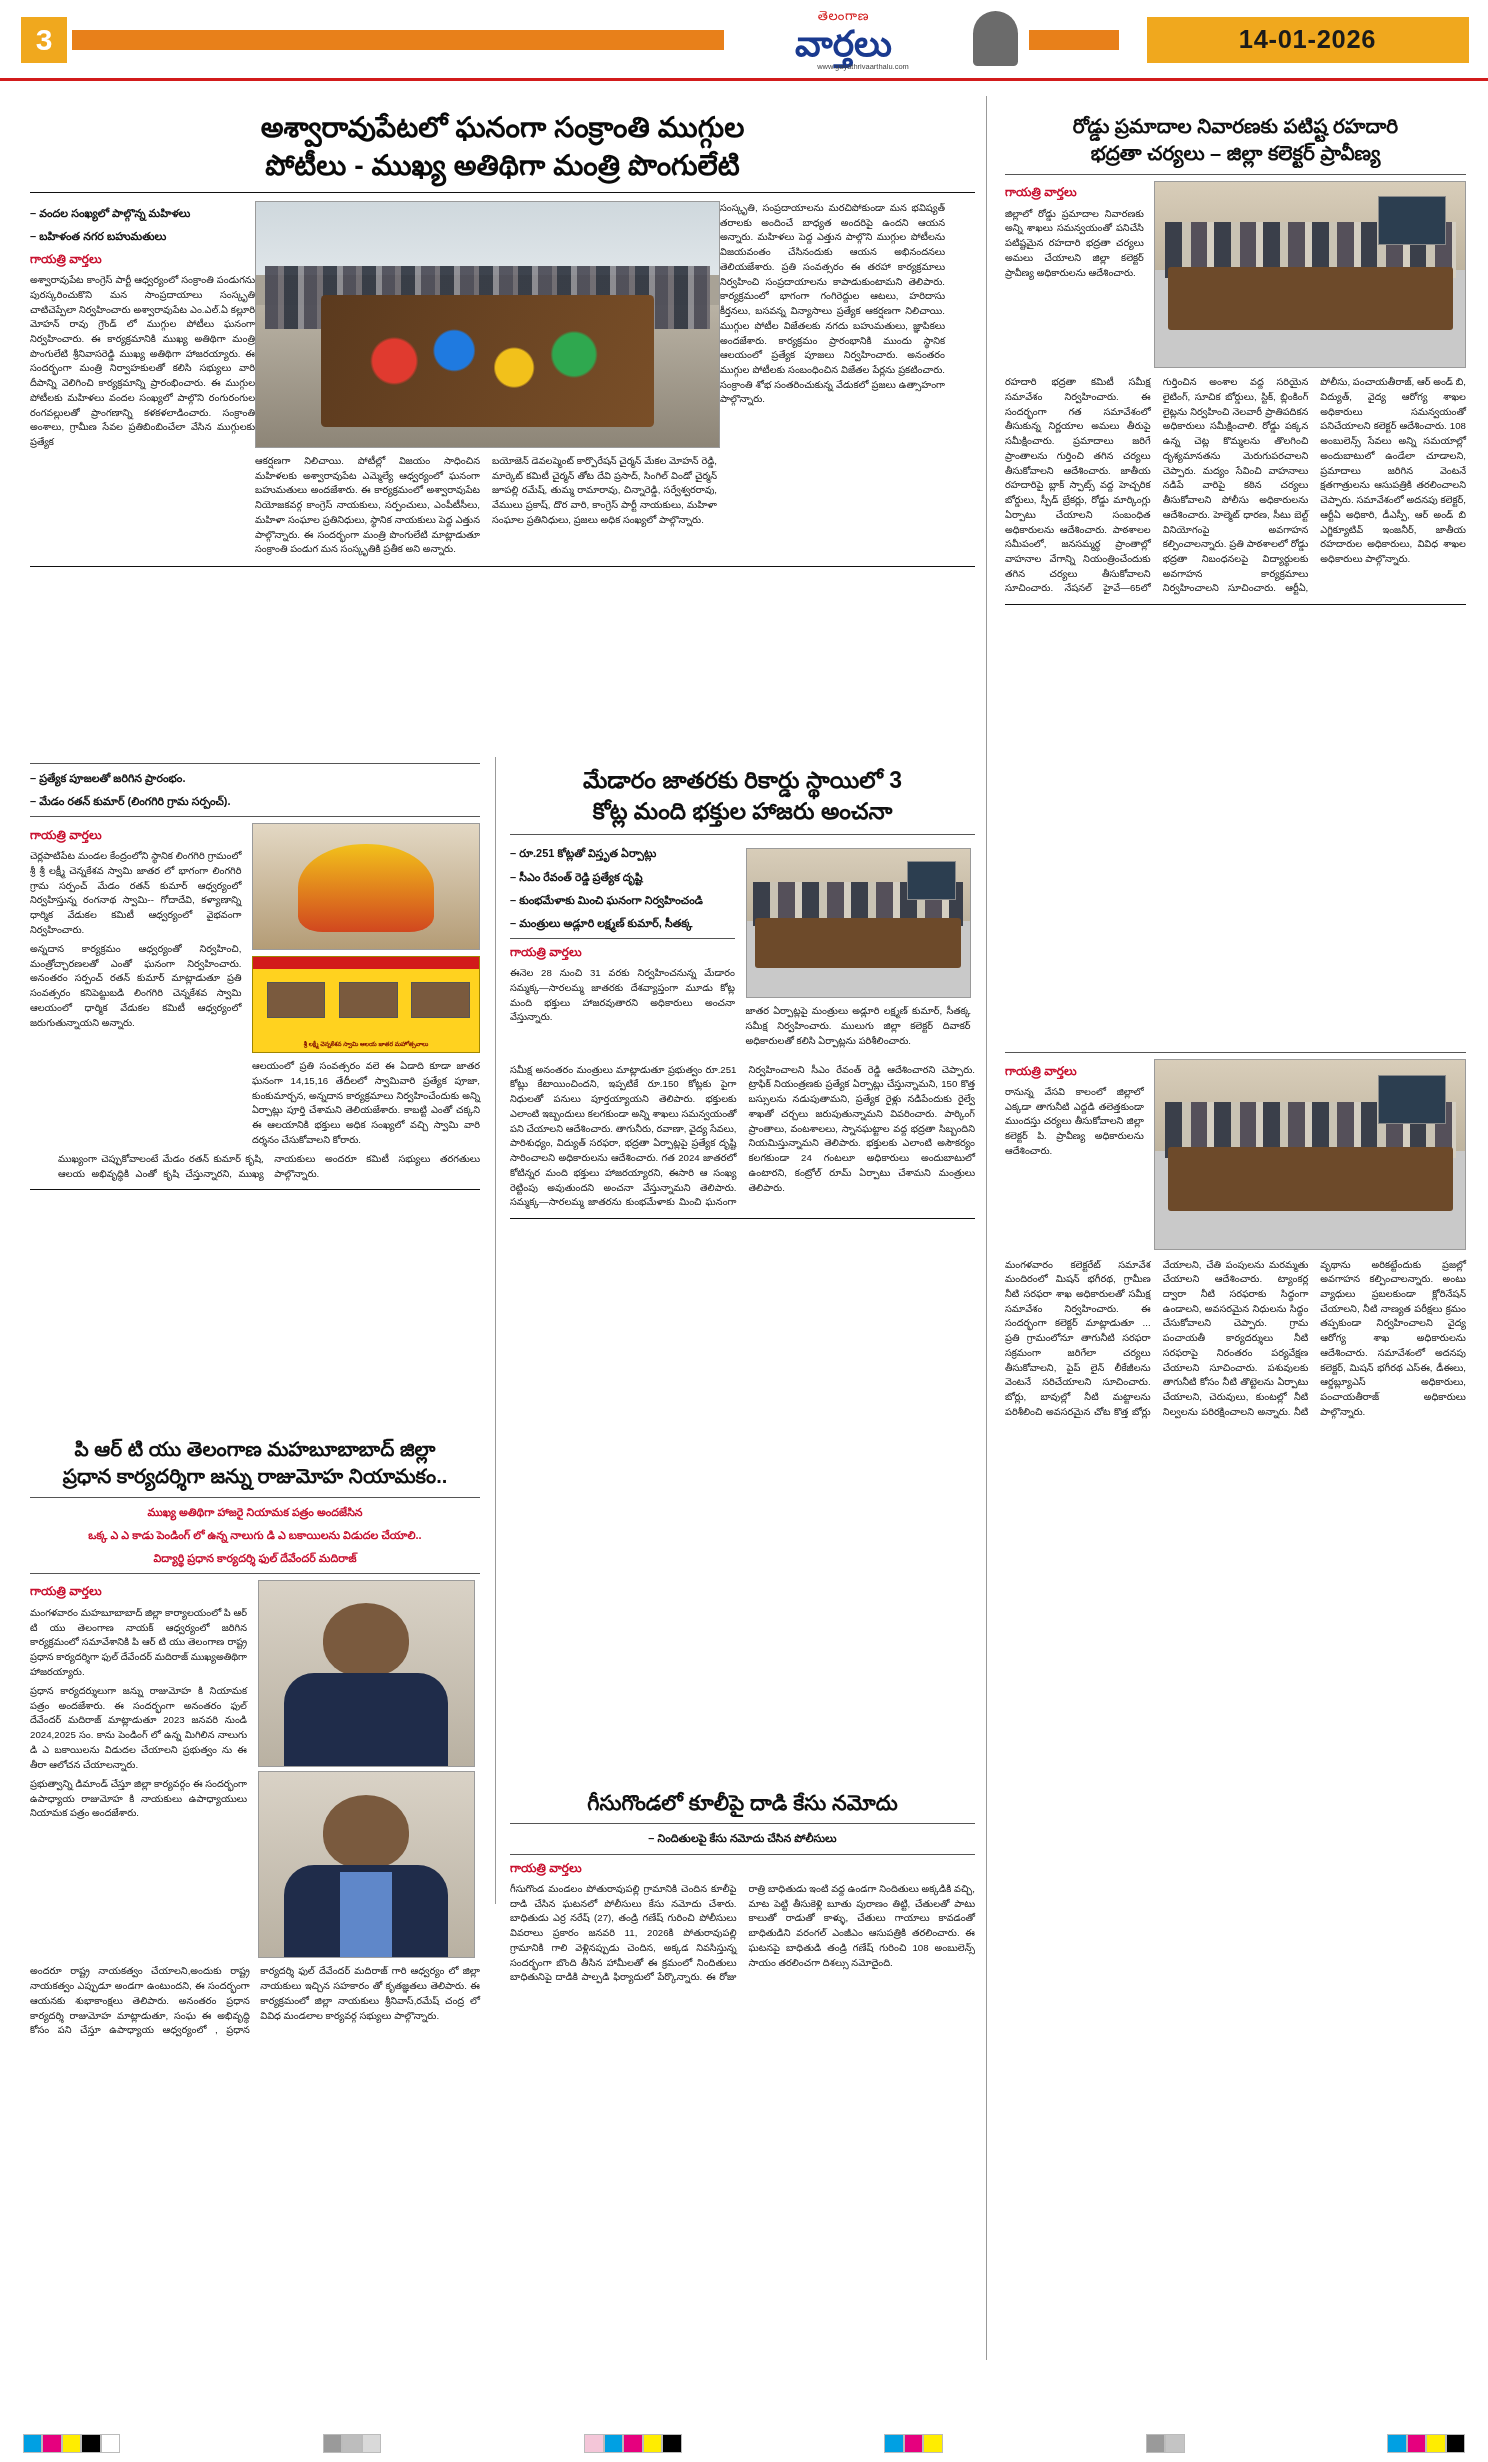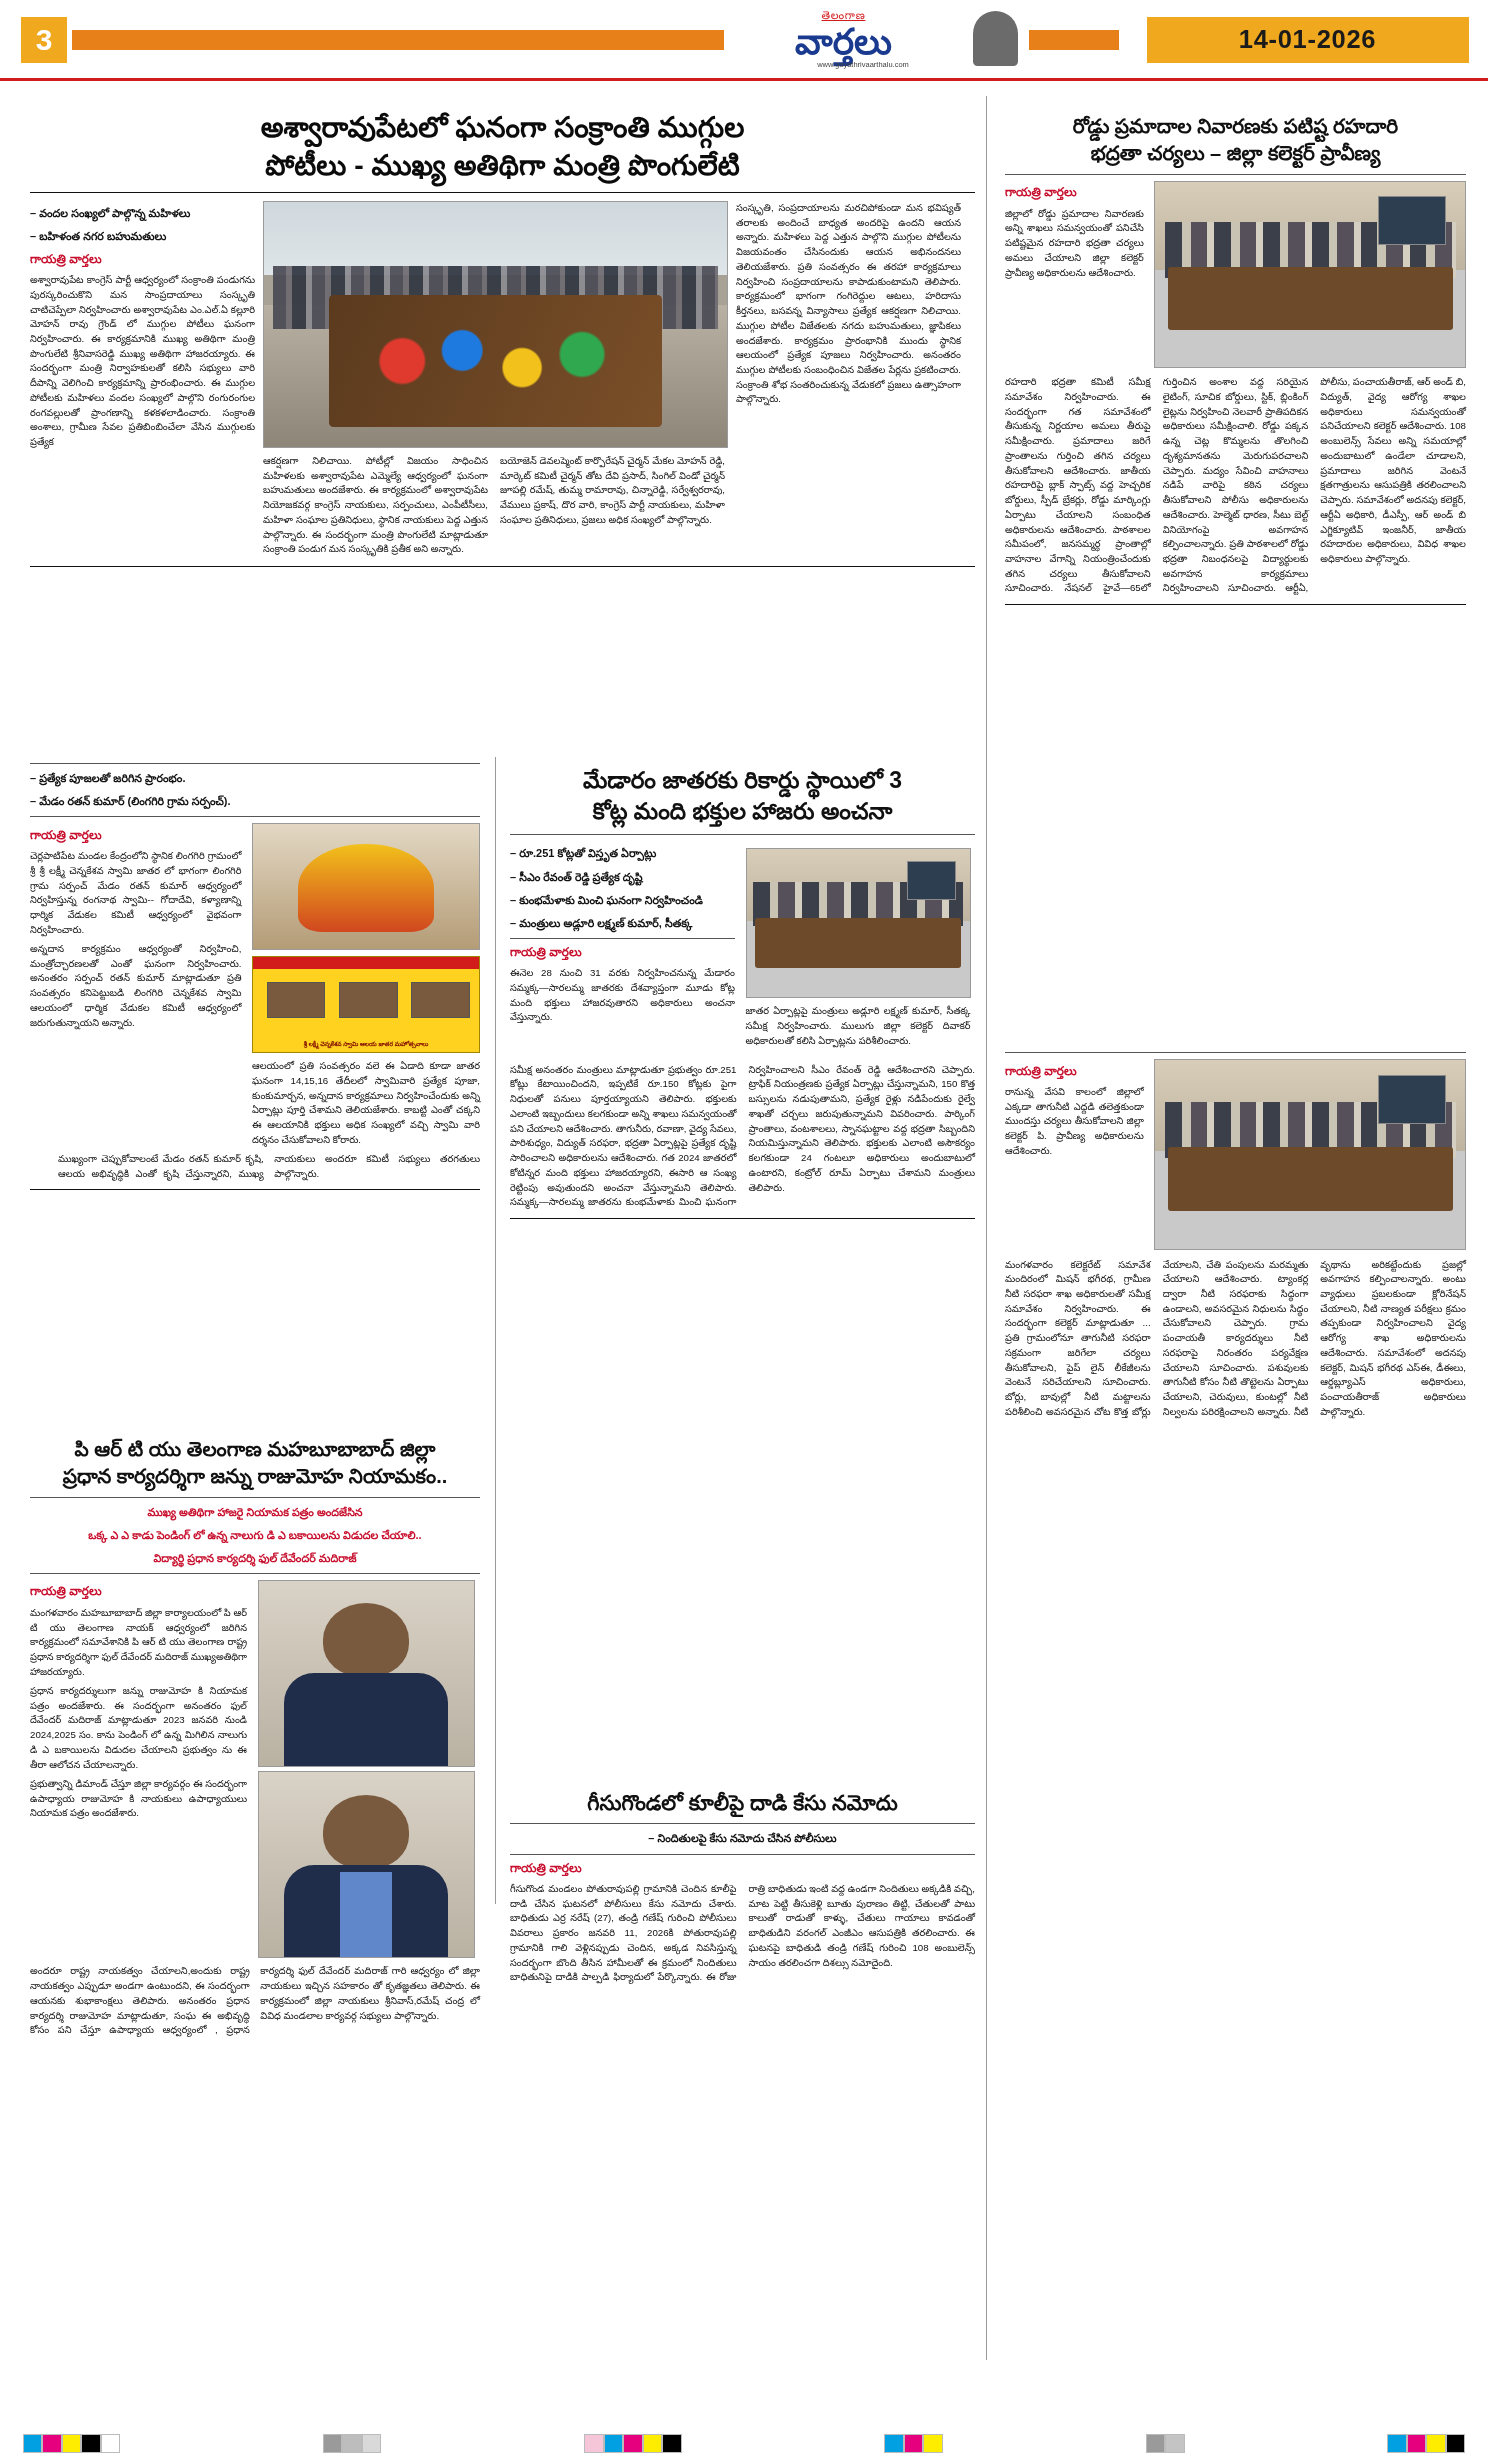--- a/index.html
+++ b/index.html
@@ -42,23 +42,22 @@
     background: #e8801a;
   }
   .mast-logo {
     position: absolute;
     left: 720px; top: 6px;
     width: 247px; height: 66px;
     display:flex; flex-direction:column; align-items:center; justify-content:center;
   }
   .mast-logo .small {
     color: #d21b1b;
-    font-size: 11px;
+    font-size: 13px;
     letter-spacing: 0.7px;
-    text-decoration: underline;
   }
   .mast-logo .big {
     color: #1a3a8f;
     font-size: 36px;
     font-weight: bold;
     line-height: 1;
   }
   .mast-logo .tag {
     color: #444;
     font-size: 7.5px;
@@ -247,21 +246,21 @@
   </div>
 
   <div class="col-divider" style="left:986px; top:96px; height:2264px;"></div>
   <div class="col-divider" style="left:495px; top:757px; height:1147px;"></div>
 
   <div style="position:absolute; left:30px; top:105px; width:945px;">
     <div class="hl-main" style="white-space:pre-line;">అశ్వారావుపేటలో ఘనంగా సంక్రాంతి ముగ్గుల
 పోటీలు - ముఖ్య అతిథిగా మంత్రి పొంగులేటి</div>
     <div class="rule"></div>
 
-    <div style="display:flex; gap:8px;">
+    <div style="display:flex; gap:0;">
 
       <div style="width:225px;">
         <div class="bullets bullets-left">– వందల సంఖ్యలో పాల్గొన్న మహిళలు</div>
         <div class="bullets bullets-left">– బహిళంత నగర బహుమతులు</div>
         <div class="byline">గాయత్రి వార్తలు</div>
         <div class="body-text">అశ్వారావుపేట కాంగ్రెస్ పార్టీ ఆధ్వర్యంలో సంక్రాంతి పండుగను పురస్కరించుకొని మన సాంప్రదాయాలు సంస్కృతి చాటిచెప్పేలా నిర్వహించారు అశ్వారావుపేట ఎం.ఎల్.ఏ కల్లూరి మోహన్ రావు గ్రౌండ్ లో ముగ్గుల పోటీలు ఘనంగా నిర్వహించారు. ఈ కార్యక్రమానికి ముఖ్య అతిథిగా మంత్రి పొంగులేటి శ్రీనివాసరెడ్డి ముఖ్య అతిథిగా హాజరయ్యారు. ఈ సందర్భంగా మంత్రి నిర్వాహకులతో కలిసి సభ్యులు వారి దీపాన్ని వెలిగించి కార్యక్రమాన్ని ప్రారంభించారు. ఈ ముగ్గుల పోటీలకు మహిళలు వందల సంఖ్యలో పాల్గొని రంగురంగుల రంగవల్లులతో ప్రాంగణాన్ని కళకళలాడించారు. సంక్రాంతి అంశాలు, గ్రామీణ సేవల ప్రతిబింబించేలా వేసిన ముగ్గులకు ప్రత్యేక</div>
       </div>
 
       <div style="width:465px;">
         <div class="photo" style="height:247px;">

